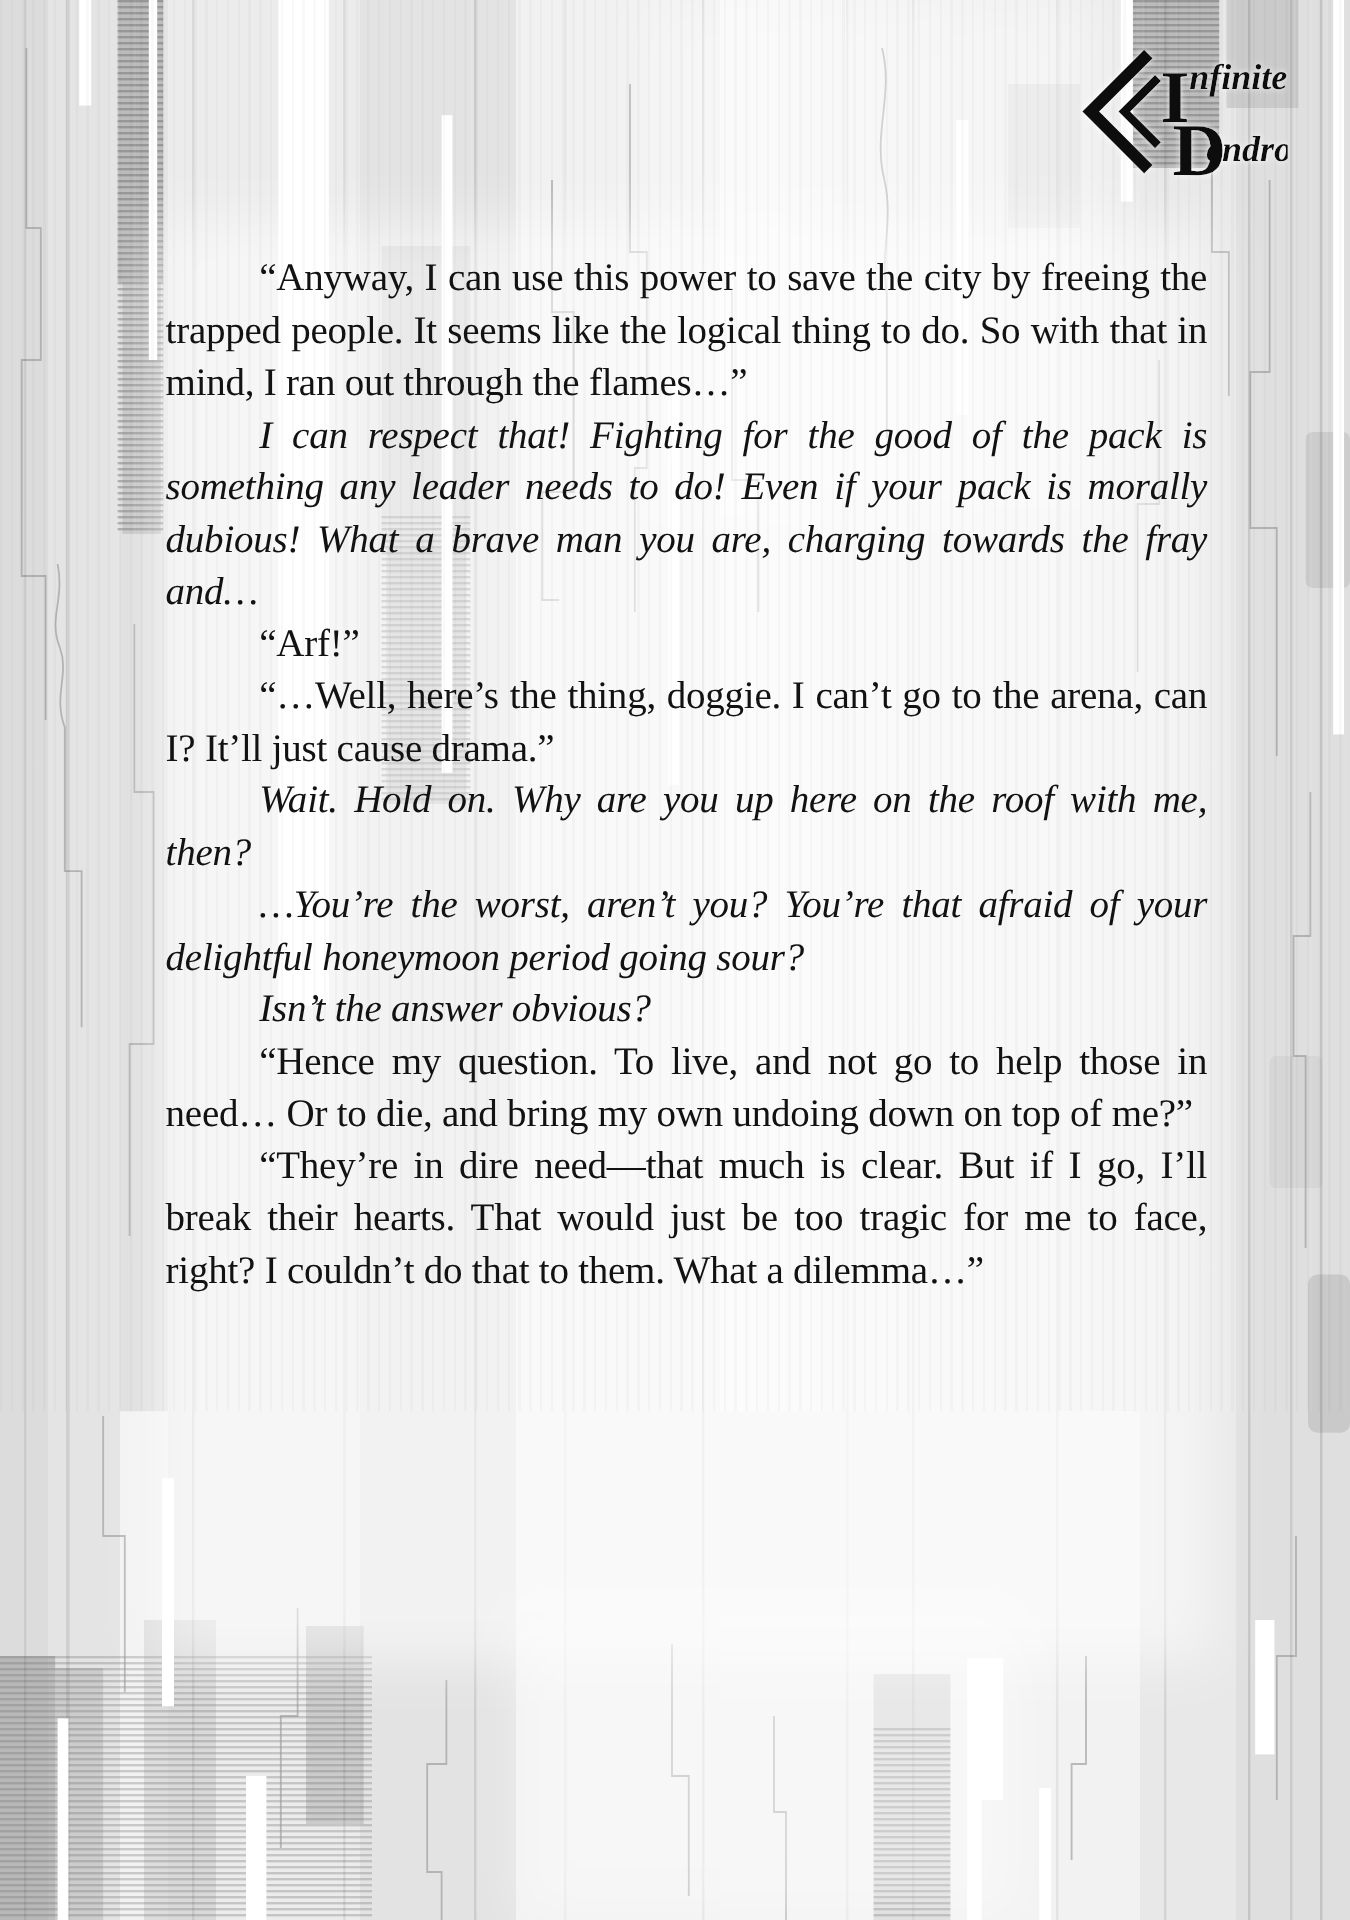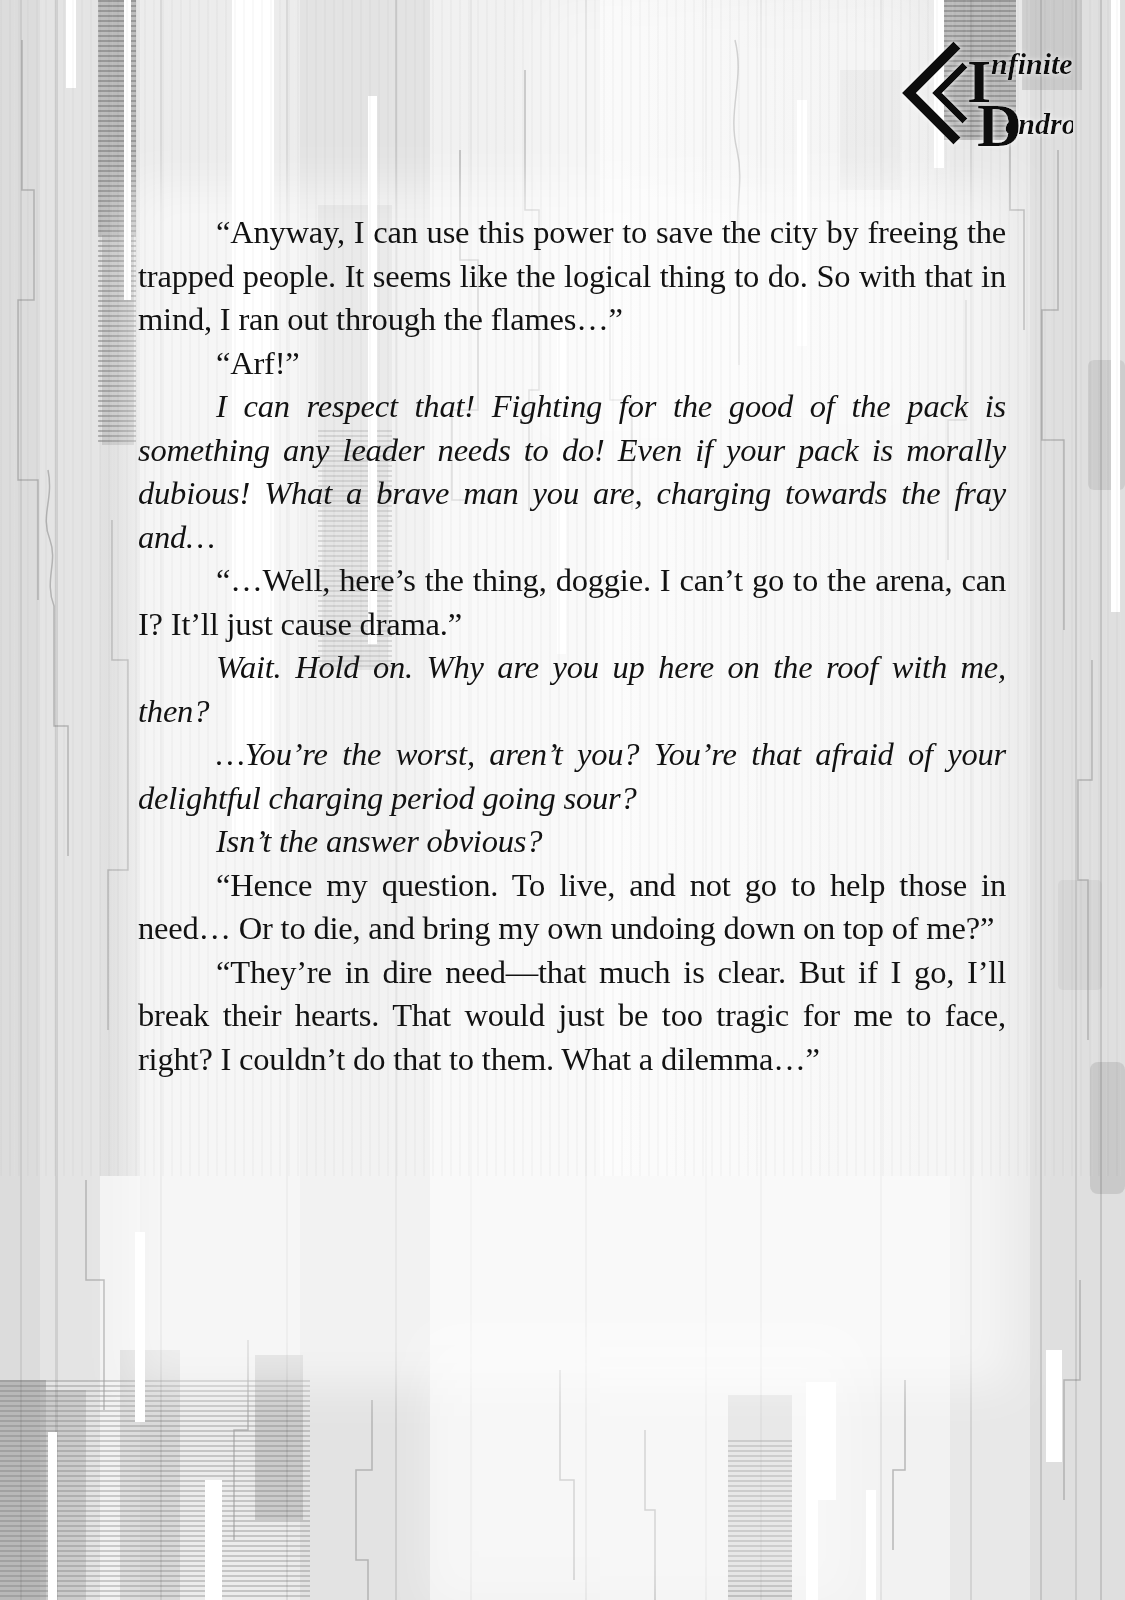--- a/index.html
+++ b/index.html
@@ -186,23 +186,23 @@
       </text>
       <text font-size="30" class="script">
         <tspan x="84" y="108" font-size="62" font-style="normal" font-weight="700">D</tspan>
         <tspan x="112" y="96">endrogram</tspan>
       </text>
     </g>
   </svg>
 
   <div class="text-block">
     <p class="para">“Anyway, I can use this power to save the city by freeing the trapped people. It seems like the logical thing to do. So with that in mind, I ran out through the flames…”</p>
+    <p class="para italic">I can respect that! Fighting for the good of the pack is something any leader needs to do! Even if your pack is morally dubious! What a brave man you are, charging towards the fray and…</p>
     <p class="para">“Arf!”</p>
-    <p class="para italic">I can respect that! Fighting for the good of the pack is something any leader needs to do! Even if your pack is morally dubious! What a brave man you are, charging towards the fray and…</p>
     <p class="para">“…Well, here’s the thing, doggie. I can’t go to the arena, can I? It’ll just cause drama.”</p>
     <p class="para italic">Wait. Hold on. Why are you up here on the roof with me, then?</p>
-    <p class="para italic">…You’re the worst, aren’t you? You’re that afraid of your delightful charging period going sour?</p>
+    <p class="para italic">…You’re the worst, aren’t you? You’re that afraid of your delightful honeymoon period going sour?</p>
     <p class="para italic">Isn’t the answer obvious?</p>
     <p class="para">“Hence my question. To live, and not go to help those in need… Or to die, and bring my own undoing down on top of me?”</p>
     <p class="para">“They’re in dire need—that much is clear. But if I go, I’ll break their hearts. That would just be too tragic for me to face, right? I couldn’t do that to them. What a dilemma…”</p>
   </div>
 
 </div>
 
 </body></html>

